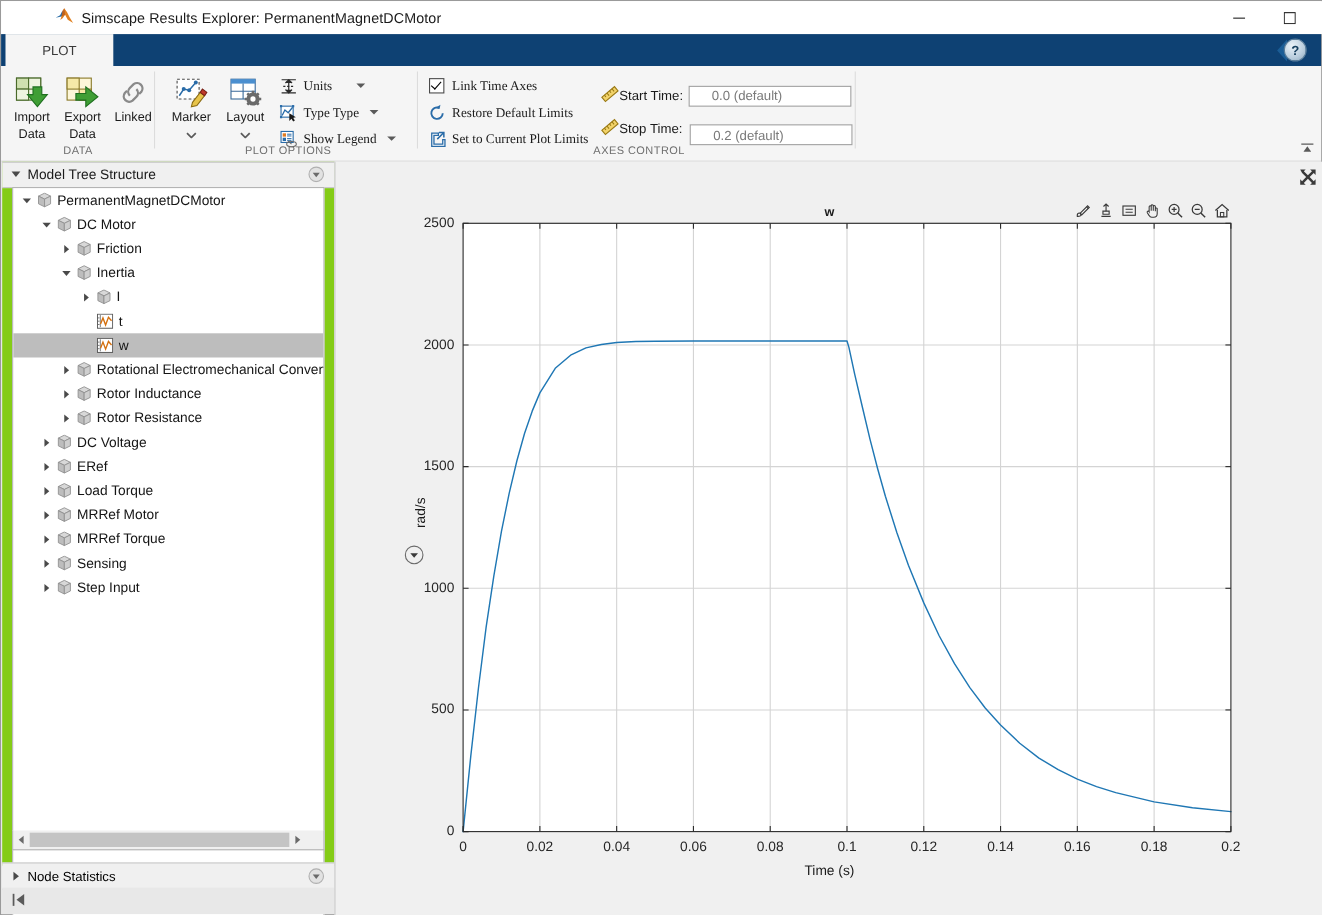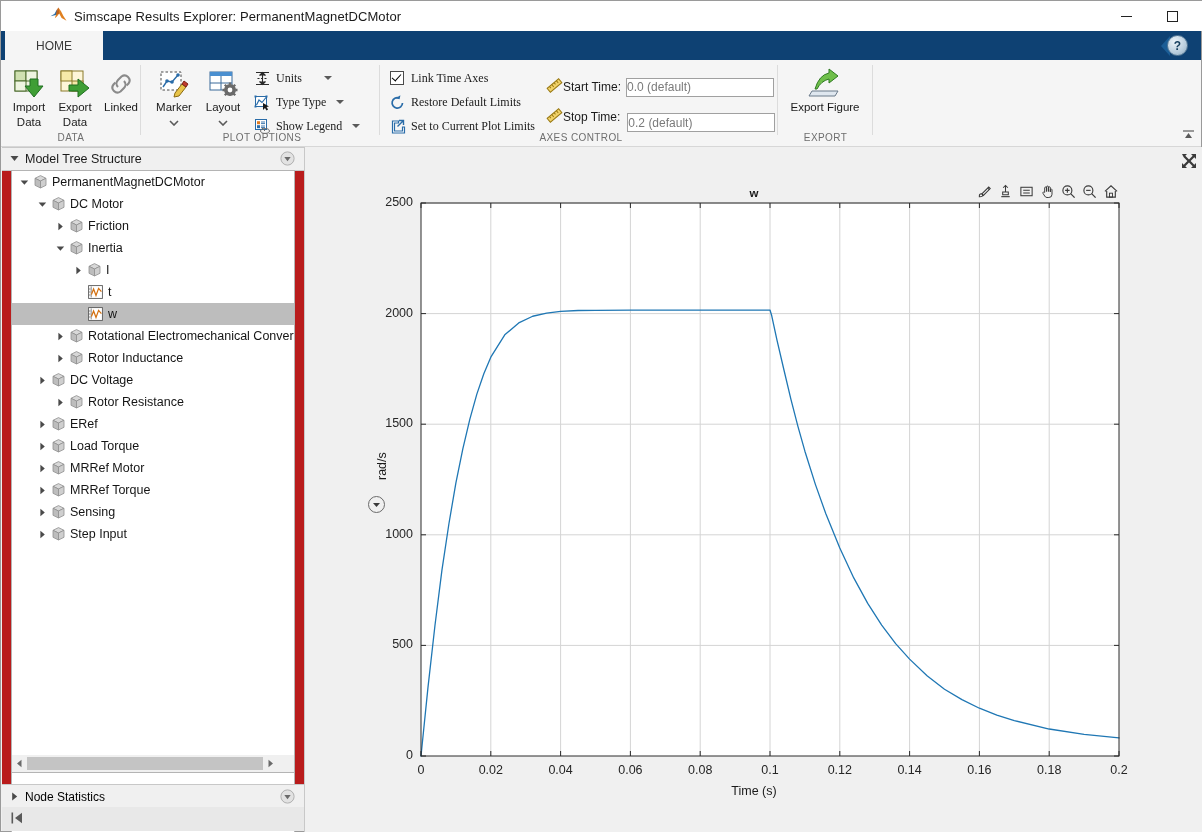--- a/index.html
+++ b/index.html
@@ -48,27 +48,27 @@
   .bigbtn .caret{margin-top:1px;}
   .smallrow{position:absolute;height:24px;display:flex;align-items:center;cursor:default;}
   .smallrow .sico{width:20px;display:flex;align-items:center;justify-content:center;margin-right:4px;}
   .smallrow .slbl{font-size:12px;color:#1a1a1a;white-space:nowrap;font-family:Liberation Serif, serif;}
   .caretdn{width:0;height:0;border-left:4px solid transparent;border-right:4px solid transparent;
            border-top:4px solid #5a5a5a;}
   .chk{width:12px;height:12px;border:1px solid #4a4a4a;background:#fff;position:relative;}
   .chk:after{content:"";position:absolute;left:3px;top:0px;width:4px;height:8px;
              border:solid #000;border-width:0 1.6px 1.6px 0;transform:rotate(42deg);}
   .tfield{height:19px;border:1px solid #a0a0a0;background:#fff;font-size:12px;color:#7a7a7a;
-          padding:0 0;box-sizing:border-box;display:flex;align-items:center;}
+          padding:0 20px;box-sizing:border-box;display:flex;align-items:center;}
   .tlabel{font-size:12px;color:#1a1a1a;}
   .ribcollapse{position:absolute;right:6px;bottom:4px;width:14px;height:14px;
                display:flex;align-items:center;justify-content:center;}
 
   
-  .leftpanel{position:absolute;left:1px;top:146px;width:302px;height:640px;background:#b91c1c;}
+  .leftpanel{position:absolute;left:1px;top:146px;width:302px;height:640px;background:#84cc16;}
   .panelhdr{position:absolute;left:0;width:302px;height:22px;background:#f0f0f0;
             border-top:1px solid #c8c8c8;border-bottom:1px solid #c8c8c8;
             display:flex;align-items:center;}
   .panelhdr .tw{margin-left:8px;margin-right:6px;}
   .panelhdr .ptitle{font-size:12.5px;color:#1a1a1a;}
   .panelhdr .gear{position:absolute;right:9px;top:3px;}
   .treebox{position:absolute;left:9px;top:23px;width:284px;height:735px;background:#fff;
            border:1px solid #b4b4b4;box-sizing:border-box;overflow:hidden;}
   .trow{position:relative;height:22px;display:flex;align-items:center;white-space:nowrap;cursor:default;}
   .trow.sel{background:#bdbdbd;}
@@ -129,21 +129,21 @@
       </div>
       <div class="wbtn close">
         <svg width="11" height="11" viewBox="0 0 11 11">
             <path d="M0 0 L11 11 M11 0 L0 11" stroke="#222" stroke-width="1.1" fill="none"></path>
           </svg>
       </div>
     </div>
   </div>
 
   <div class="tabstrip">
-    <div class="tab">HOME</div>
+    <div class="tab">PLOT</div>
     <div class="helpchev"></div>
     <div class="helpbtn">
       <span class="helpcircle">?</span>
     </div>
   </div>
 
   <div class="ribbon">
 
     <div class="ribgroup" style="left:0;width:140px;">
       <div class="bigbtn" style="left:4px;">
@@ -327,33 +327,20 @@
           </svg>
         </span>
         <span class="tlabel">Stop Time:</span>
         <span class="tfield" style="width:148px;margin-left:7px;margin-top:12px;">0.2 (default)</span>
       </div>
 
       <div class="glabel" style="left:100px;width:200px;">AXES CONTROL</div>
       <div class="gsep"></div>
     </div>
 
-    <div class="ribgroup" style="left:778px;width:93px;">
-      <div class="bigbtn" style="left:3px;width:86px;">
-        <div class="ico">
-          <svg width="36" height="32" viewBox="0 0 36 32">
-            <path d="M5 24 h26 l-3 5 h-26 z" fill="#dfe7ef" stroke="#6a7a8a"></path>
-            <path d="M8 22 q4 -14 14 -16 l0 -4 l9 7 l-9 7 l0 -4 q-8 2 -12 10 z" fill="#6fbf4a" stroke="#2f7a22"></path>
-          </svg>
-        </div>
-        <div class="lbl">Export Figure</div>
-      </div>
-      <div class="glabel">EXPORT</div>
-      <div class="gsep" style="right:-1px;"></div>
-    </div>
 
     <div class="ribcollapse">
       <svg width="13" height="12" viewBox="0 0 13 12">
         <path d="M1 2 h11" stroke="#5a5a5a" stroke-width="1.2"></path>
         <path d="M6.5 4 L10 9 L3 9 z" fill="#5a5a5a"></path>
       </svg>
     </div>
   </div>
 
   <div class="leftpanel">
@@ -495,48 +482,48 @@
             <span class="cube" style="margin-left: 3px;">
               <svg width="13" height="14" viewBox="0 0 13 14">
                 <path d="M6.5 0.6 L12 3.3 L6.5 6 L1 3.3 z" fill="#d8d8d8" stroke="#8f8f8f" stroke-width=".8"></path>
                 <path d="M1 3.3 L6.5 6 L6.5 13 L1 10.3 z" fill="#bdbdbd" stroke="#8f8f8f" stroke-width=".8"></path>
                 <path d="M12 3.3 L6.5 6 L6.5 13 L12 10.3 z" fill="#cfcfcf" stroke="#8f8f8f" stroke-width=".8"></path>
               </svg>
             </span>
             <span class="tlbl">Rotor Inductance</span>
           </div>
           <div class="trow">
+            <span class="twist" style="margin-left: 42px;">
+              <svg width="9" height="9" viewBox="0 0 9 9">
+                <path d="M2.4 0.8 L2.4 8.2 L6.8 4.5 z" fill="#4a4a4a"></path>
+              </svg>
+            </span>
+            <span class="cube" style="margin-left: 3px;">
+              <svg width="13" height="14" viewBox="0 0 13 14">
+                <path d="M6.5 0.6 L12 3.3 L6.5 6 L1 3.3 z" fill="#d8d8d8" stroke="#8f8f8f" stroke-width=".8"></path>
+                <path d="M1 3.3 L6.5 6 L6.5 13 L1 10.3 z" fill="#bdbdbd" stroke="#8f8f8f" stroke-width=".8"></path>
+                <path d="M12 3.3 L6.5 6 L6.5 13 L12 10.3 z" fill="#cfcfcf" stroke="#8f8f8f" stroke-width=".8"></path>
+              </svg>
+            </span>
+            <span class="tlbl">Rotor Resistance</span>
+          </div>
+          <div class="trow">
             <span class="twist" style="margin-left: 24px;">
               <svg width="9" height="9" viewBox="0 0 9 9">
                 <path d="M2.4 0.8 L2.4 8.2 L6.8 4.5 z" fill="#4a4a4a"></path>
               </svg>
             </span>
             <span class="cube" style="margin-left: 3px;">
               <svg width="13" height="14" viewBox="0 0 13 14">
                 <path d="M6.5 0.6 L12 3.3 L6.5 6 L1 3.3 z" fill="#d8d8d8" stroke="#8f8f8f" stroke-width=".8"></path>
                 <path d="M1 3.3 L6.5 6 L6.5 13 L1 10.3 z" fill="#bdbdbd" stroke="#8f8f8f" stroke-width=".8"></path>
                 <path d="M12 3.3 L6.5 6 L6.5 13 L12 10.3 z" fill="#cfcfcf" stroke="#8f8f8f" stroke-width=".8"></path>
               </svg>
             </span>
             <span class="tlbl">DC Voltage</span>
-          </div>
-          <div class="trow">
-            <span class="twist" style="margin-left: 42px;">
-              <svg width="9" height="9" viewBox="0 0 9 9">
-                <path d="M2.4 0.8 L2.4 8.2 L6.8 4.5 z" fill="#4a4a4a"></path>
-              </svg>
-            </span>
-            <span class="cube" style="margin-left: 3px;">
-              <svg width="13" height="14" viewBox="0 0 13 14">
-                <path d="M6.5 0.6 L12 3.3 L6.5 6 L1 3.3 z" fill="#d8d8d8" stroke="#8f8f8f" stroke-width=".8"></path>
-                <path d="M1 3.3 L6.5 6 L6.5 13 L1 10.3 z" fill="#bdbdbd" stroke="#8f8f8f" stroke-width=".8"></path>
-                <path d="M12 3.3 L6.5 6 L6.5 13 L12 10.3 z" fill="#cfcfcf" stroke="#8f8f8f" stroke-width=".8"></path>
-              </svg>
-            </span>
-            <span class="tlbl">Rotor Resistance</span>
           </div>
           <div class="trow">
             <span class="twist" style="margin-left: 24px;">
               <svg width="9" height="9" viewBox="0 0 9 9">
                 <path d="M2.4 0.8 L2.4 8.2 L6.8 4.5 z" fill="#4a4a4a"></path>
               </svg>
             </span>
             <span class="cube" style="margin-left: 3px;">
               <svg width="13" height="14" viewBox="0 0 13 14">
                 <path d="M6.5 0.6 L12 3.3 L6.5 6 L1 3.3 z" fill="#d8d8d8" stroke="#8f8f8f" stroke-width=".8"></path>

